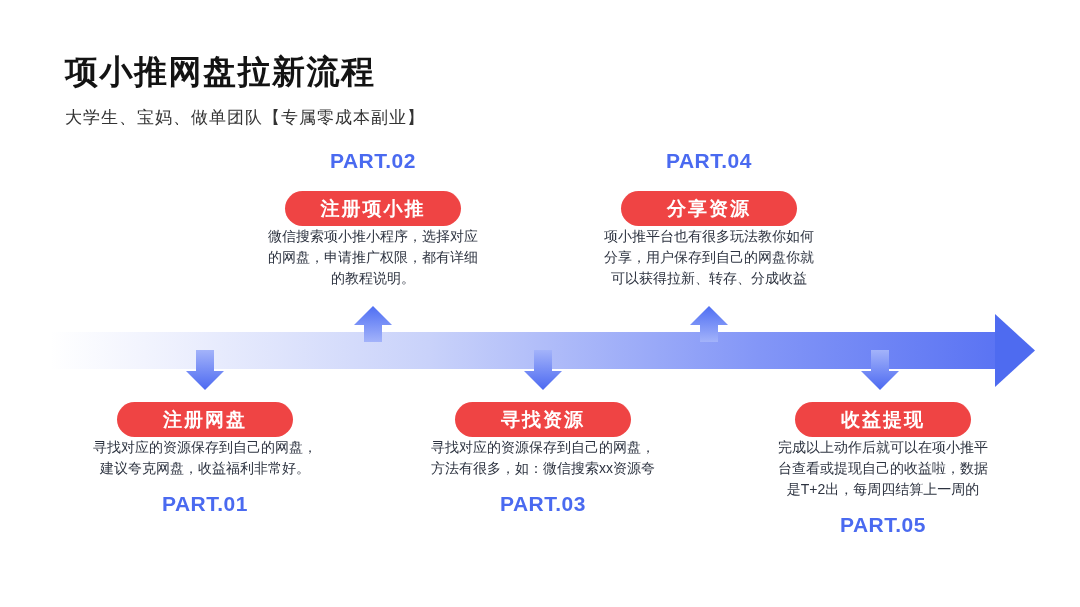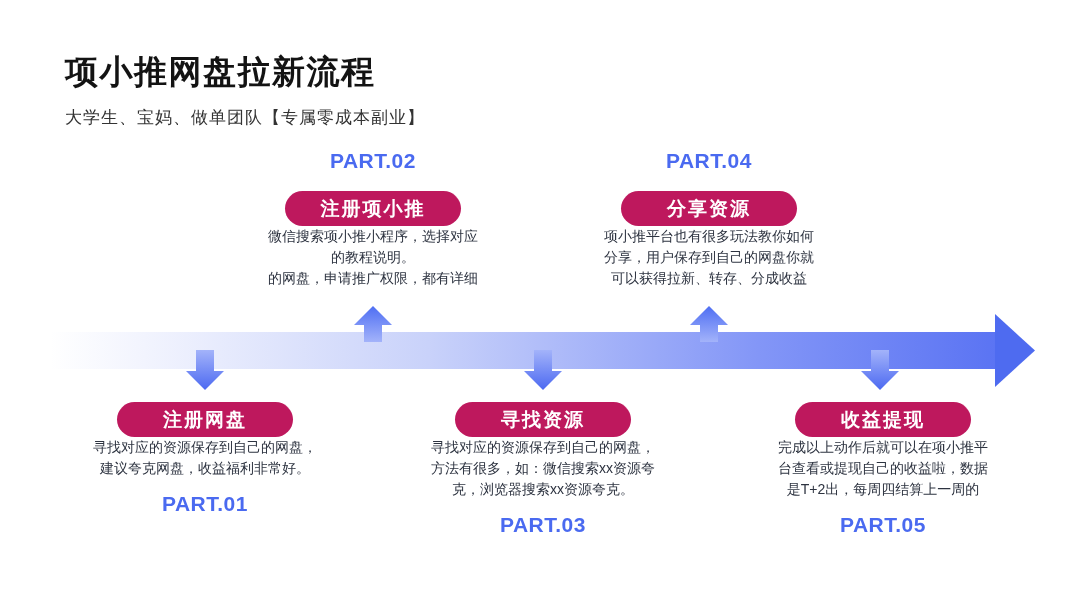--- a/index.html
+++ b/index.html
@@ -51,21 +51,21 @@
 
   .pill {
     position: relative;
     display: inline-flex;
     align-items: center;
     justify-content: center;
     min-width: 176px;
     height: 35px;
     padding: 0 28px;
     border-radius: 18px;
-    background: #be185d;
+    background: #ef4444;
     overflow: hidden;
   }
   .pill-label {
     position: relative;
     z-index: 2;
     color: #ffffff;
     font-size: 19px;
     font-weight: 700;
     letter-spacing: 2px;
   }
@@ -139,34 +139,33 @@
 </div>
 
 <div class="step-col above" style="left:243px">
   <div class="part-label">PART.02</div>
   <div class="pill">
     <span class="pill-ellipse"></span>
     <span class="pill-label">注册项小推</span>
   </div>
   <div class="step-desc">
     <div class="desc-line">微信搜索项小推小程序，选择对应</div>
+    <div class="desc-line">的网盘，申请推广权限，都有详细</div>
     <div class="desc-line">的教程说明。</div>
-    <div class="desc-line">的网盘，申请推广权限，都有详细</div>
   </div>
 </div>
 
 <div class="step-col below" style="left:413px">
   <div class="pill">
     <span class="pill-ellipse"></span>
     <span class="pill-label">寻找资源</span>
   </div>
   <div class="step-desc">
     <div class="desc-line">寻找对应的资源保存到自己的网盘，</div>
     <div class="desc-line">方法有很多，如：微信搜索xx资源夸</div>
-    <div class="desc-line">克，浏览器搜索xx资源夸克。</div>
   </div>
   <div class="part-label">PART.03</div>
 </div>
 
 <div class="step-col above" style="left:579px">
   <div class="part-label">PART.04</div>
   <div class="pill">
     <span class="pill-ellipse"></span>
     <span class="pill-label">分享资源</span>
   </div>

